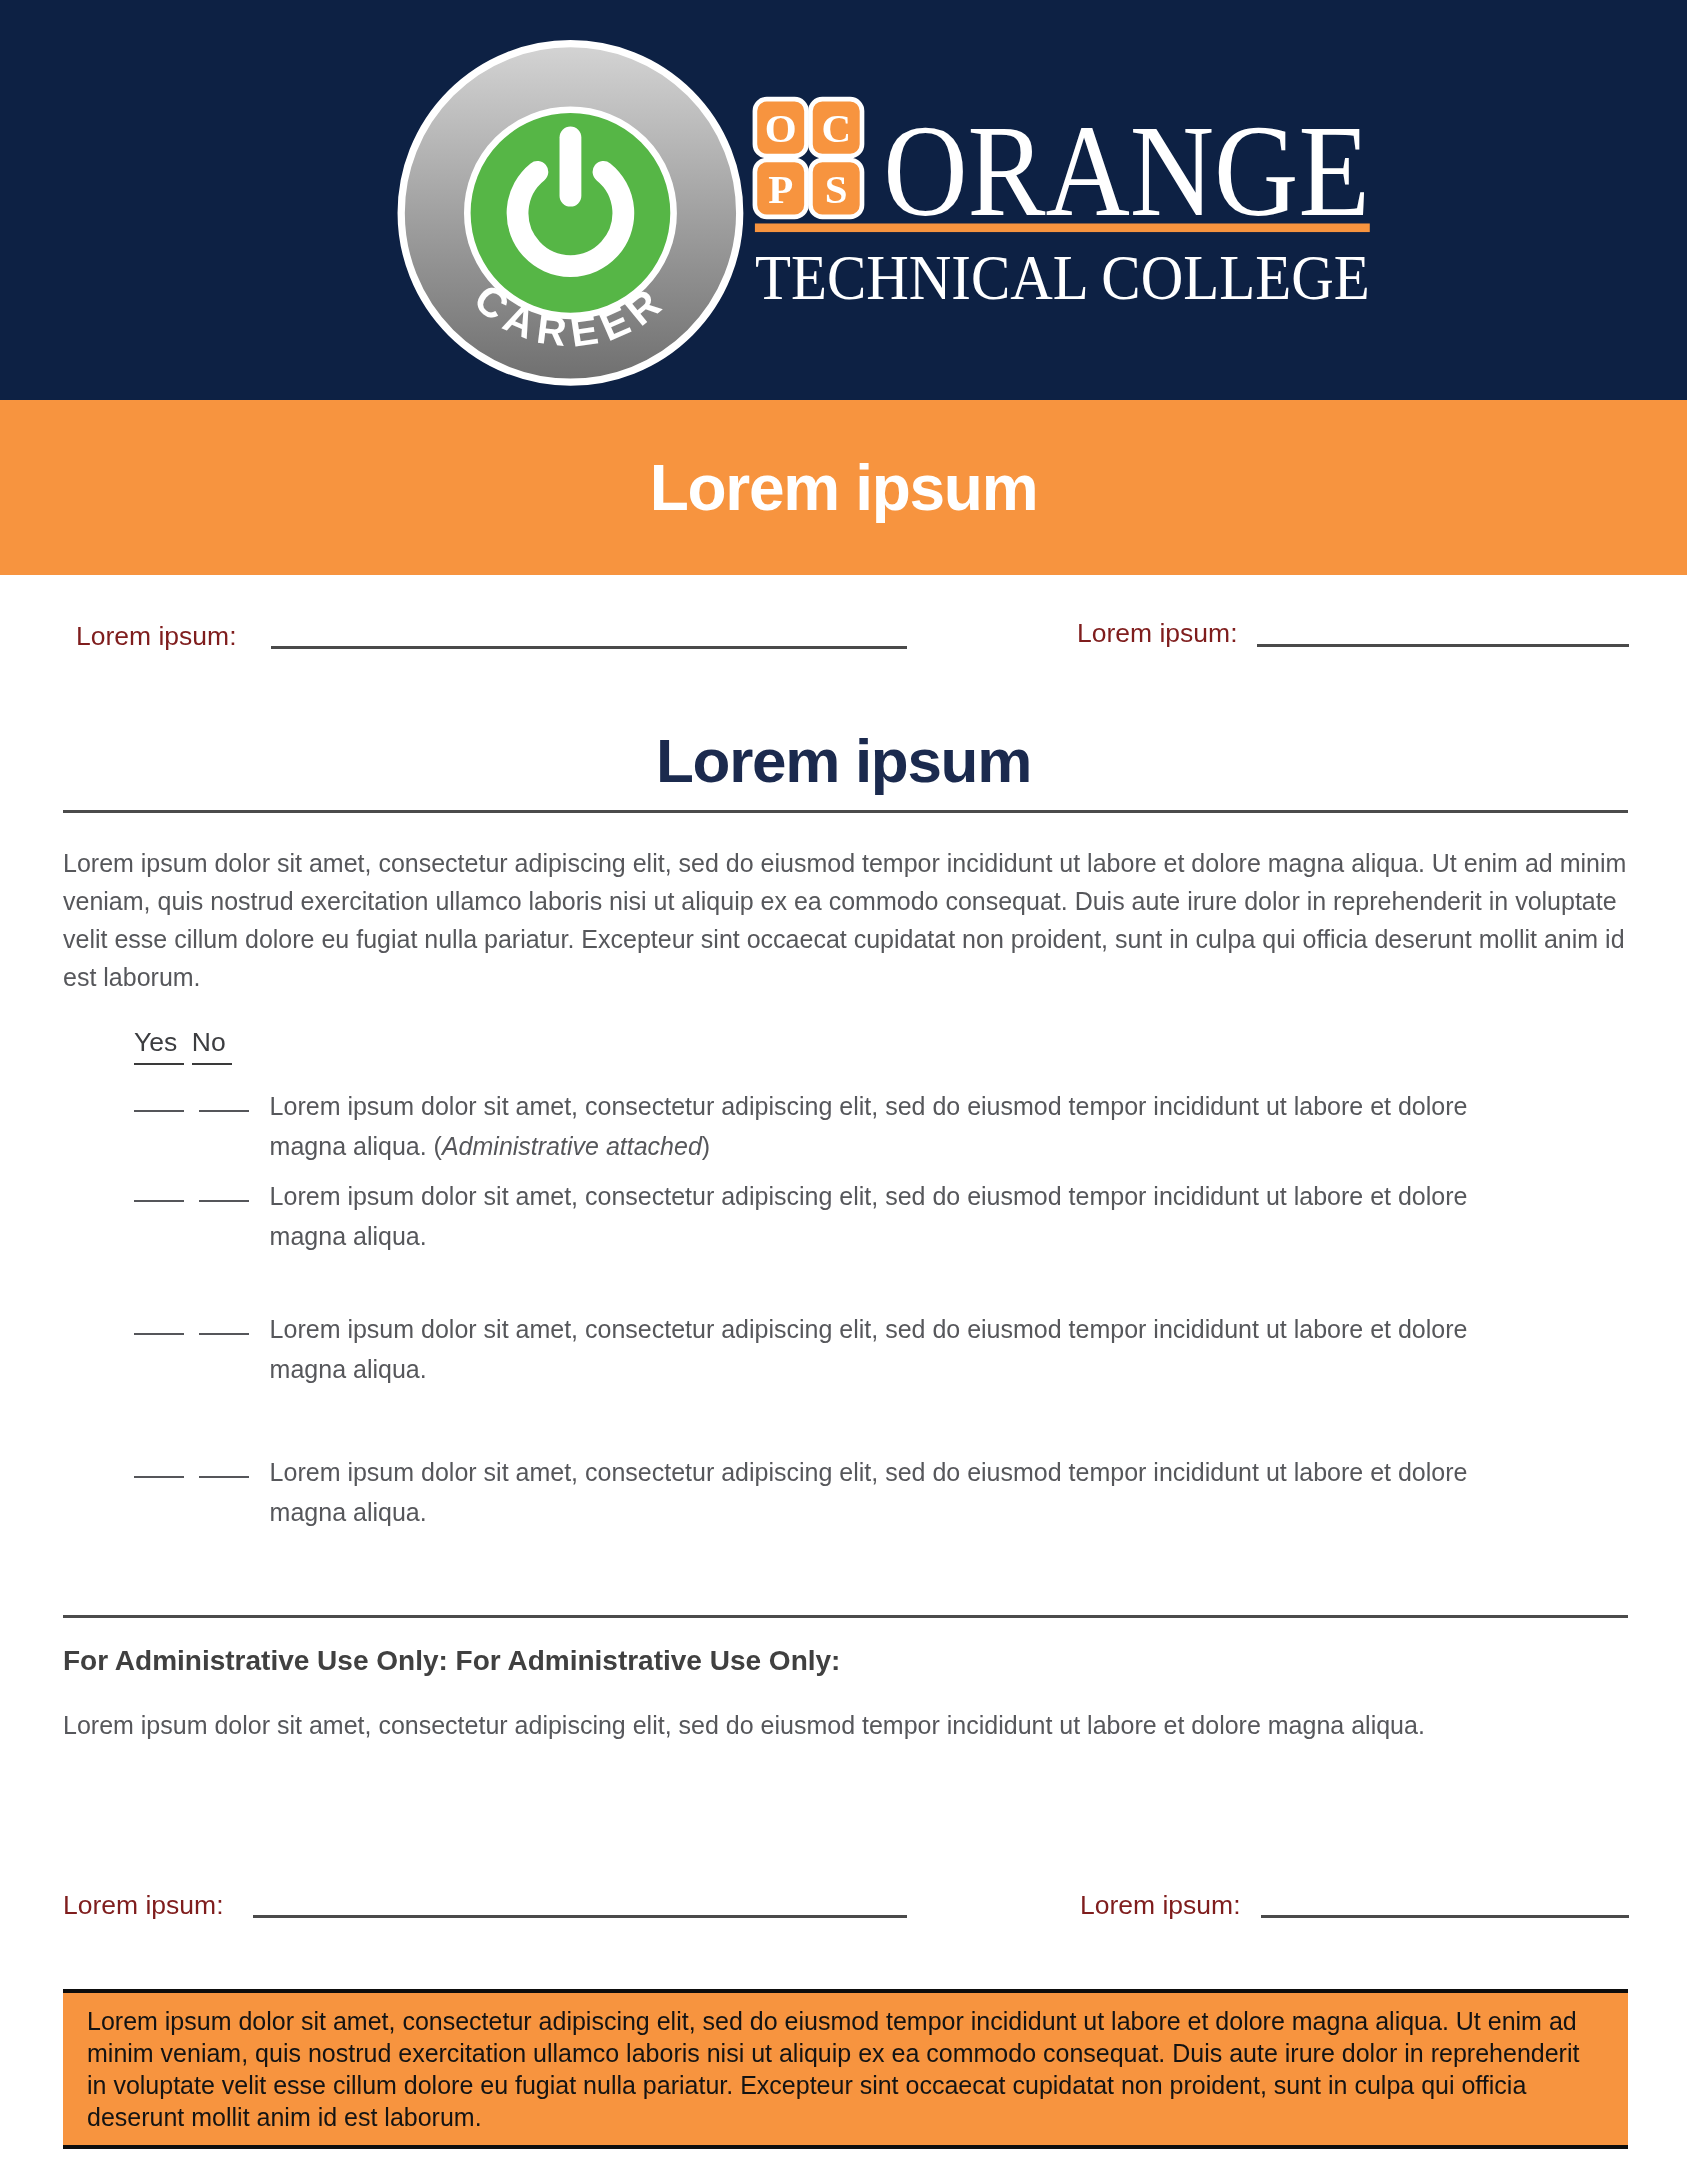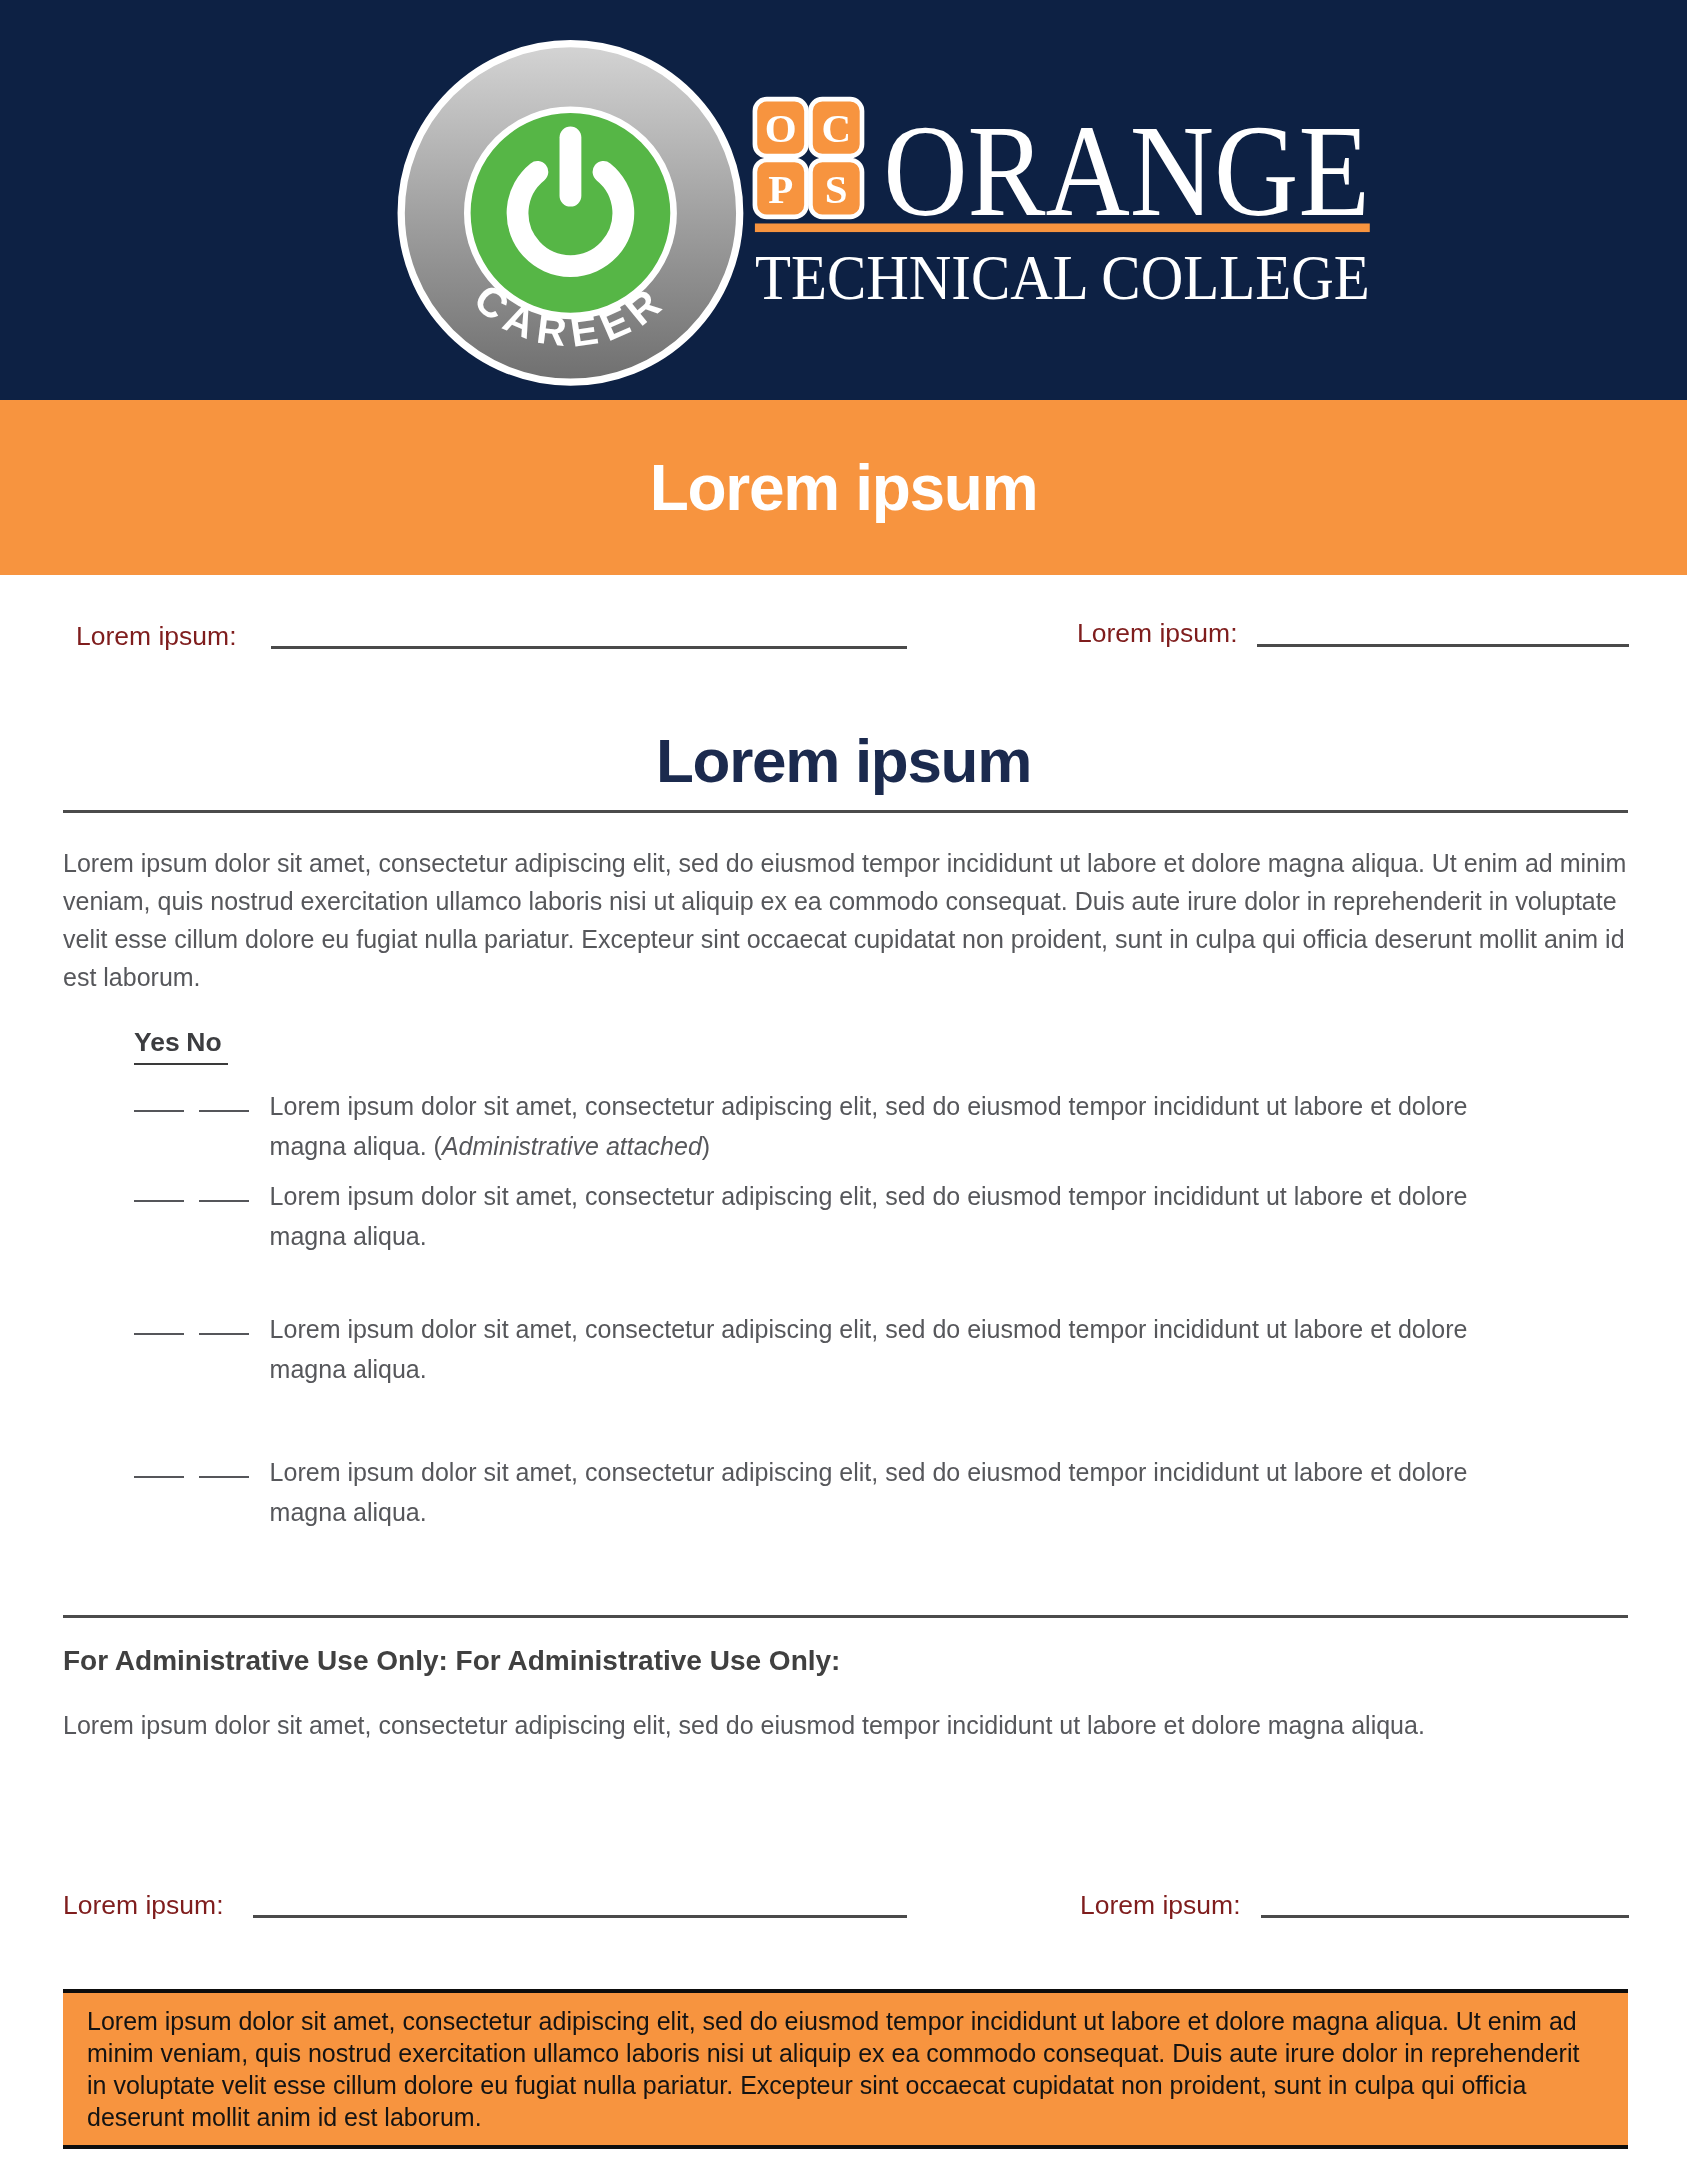--- a/index.html
+++ b/index.html
@@ -25,22 +25,22 @@
     font-size:62px;font-weight:bold;color:#1B2A4E;letter-spacing:-1.3px;
   }
   .rule{position:absolute;left:63px;width:1565px;height:2.6px;background:#4B4B4B;}
   
   .intro{
     position:absolute;top:844px;left:63px;width:1569px;
     font-size:25px;line-height:38px;color:#56575B;
   }
   
   .yesno{position:absolute;top:1027px;left:134px;font-size:26.5px;color:#3C3D40;}
-  .yesno .hdr{display:inline-block;border-bottom:2px solid #3A3A3A;padding:0 6.6px 5.3px 0;font-weight:bold;}
-  .yesno .hdr + .hdr{margin-left:0;}
+  .yesno .hdr{display:inline-block;border-bottom:2px solid #3A3A3A;padding:0 6.6px 5.3px 0;}
+  .yesno .hdr + .hdr{margin-left:8px;}
   .item{position:absolute;left:134px;display:flex;align-items:flex-start;}
   .blanks{display:flex;gap:14.6px;}
   .blank{width:50px;height:24px;border-bottom:2px solid #55565A;}
   .item-text{margin-left:21px;width:1219px;font-size:25px;line-height:40px;color:#56575B;}
   
   .admin-heading{position:absolute;top:1645px;left:63px;font-size:28px;font-weight:bold;color:#404040;}
   .admin-body{position:absolute;top:1707px;left:63px;width:1569px;font-size:25px;line-height:37px;color:#56575B;}
   
   .callout{
     position:absolute;top:1989px;left:63px;width:1565px;box-sizing:border-box;

